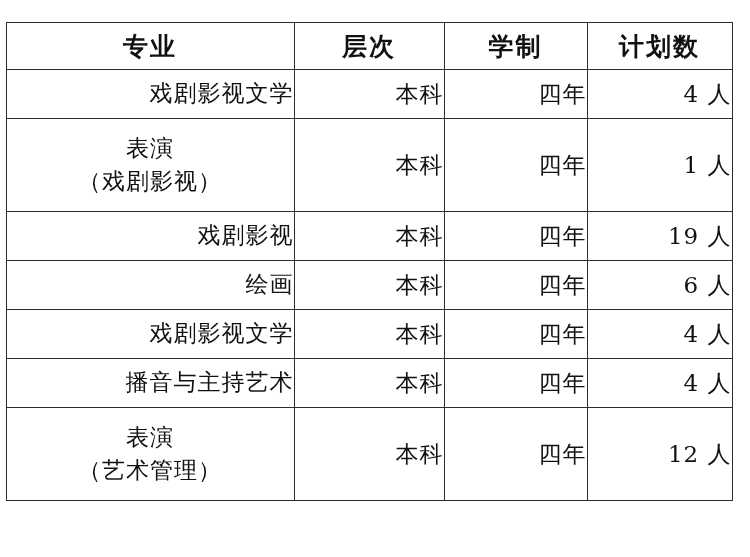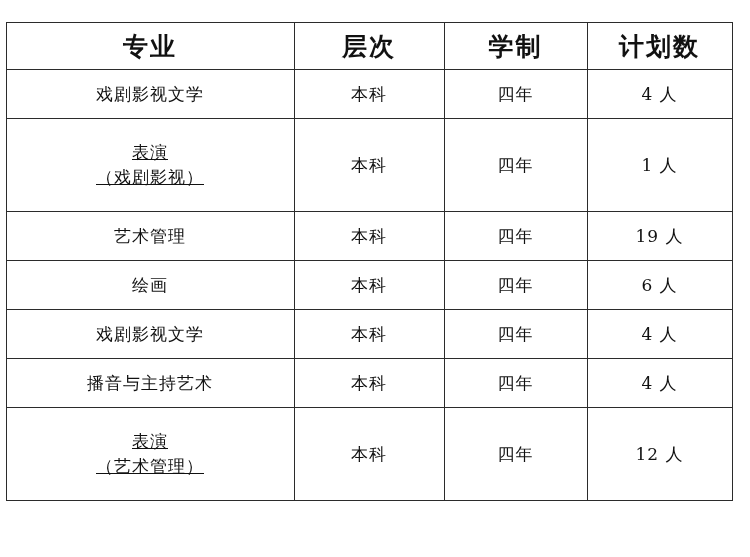--- a/index.html
+++ b/index.html
@@ -43,36 +43,36 @@
     padding: 0;
   }
   table.plan-table thead th {
     height: 46px;
     font-size: 25px;
     font-weight: bold;
     letter-spacing: 2px;
   }
   table.plan-table tbody td {
     height: 48px;
-    font-size: 17px;
+    font-size: 23px;
     letter-spacing: 1px;
+    text-align: right;
   }
   table.plan-table tbody tr.tall td {
     height: 92px;
   }
   .stacked {
     display: flex;
     flex-direction: column;
     align-items: center;
     justify-content: center;
     line-height: 1.45;
   }
   .stacked span {
     display: block;
-    text-decoration: underline;
   }
   .cell-text {
     display: block;
     line-height: 1.2;
   }
 </style>
 </head>
 <body>
 
 <div class="page">
@@ -109,21 +109,21 @@
             <span>（戏剧影视）</span>
           </span>
         </td>
         <td>本科</td>
         <td>四年</td>
         <td>1 人</td>
       </tr>
 
       <tr>
         <td>
-          <span class="cell-text">艺术管理</span>
+          <span class="cell-text">戏剧影视</span>
         </td>
         <td>本科</td>
         <td>四年</td>
         <td>19 人</td>
       </tr>
 
       <tr>
         <td>
           <span class="cell-text">绘画</span>
         </td>

